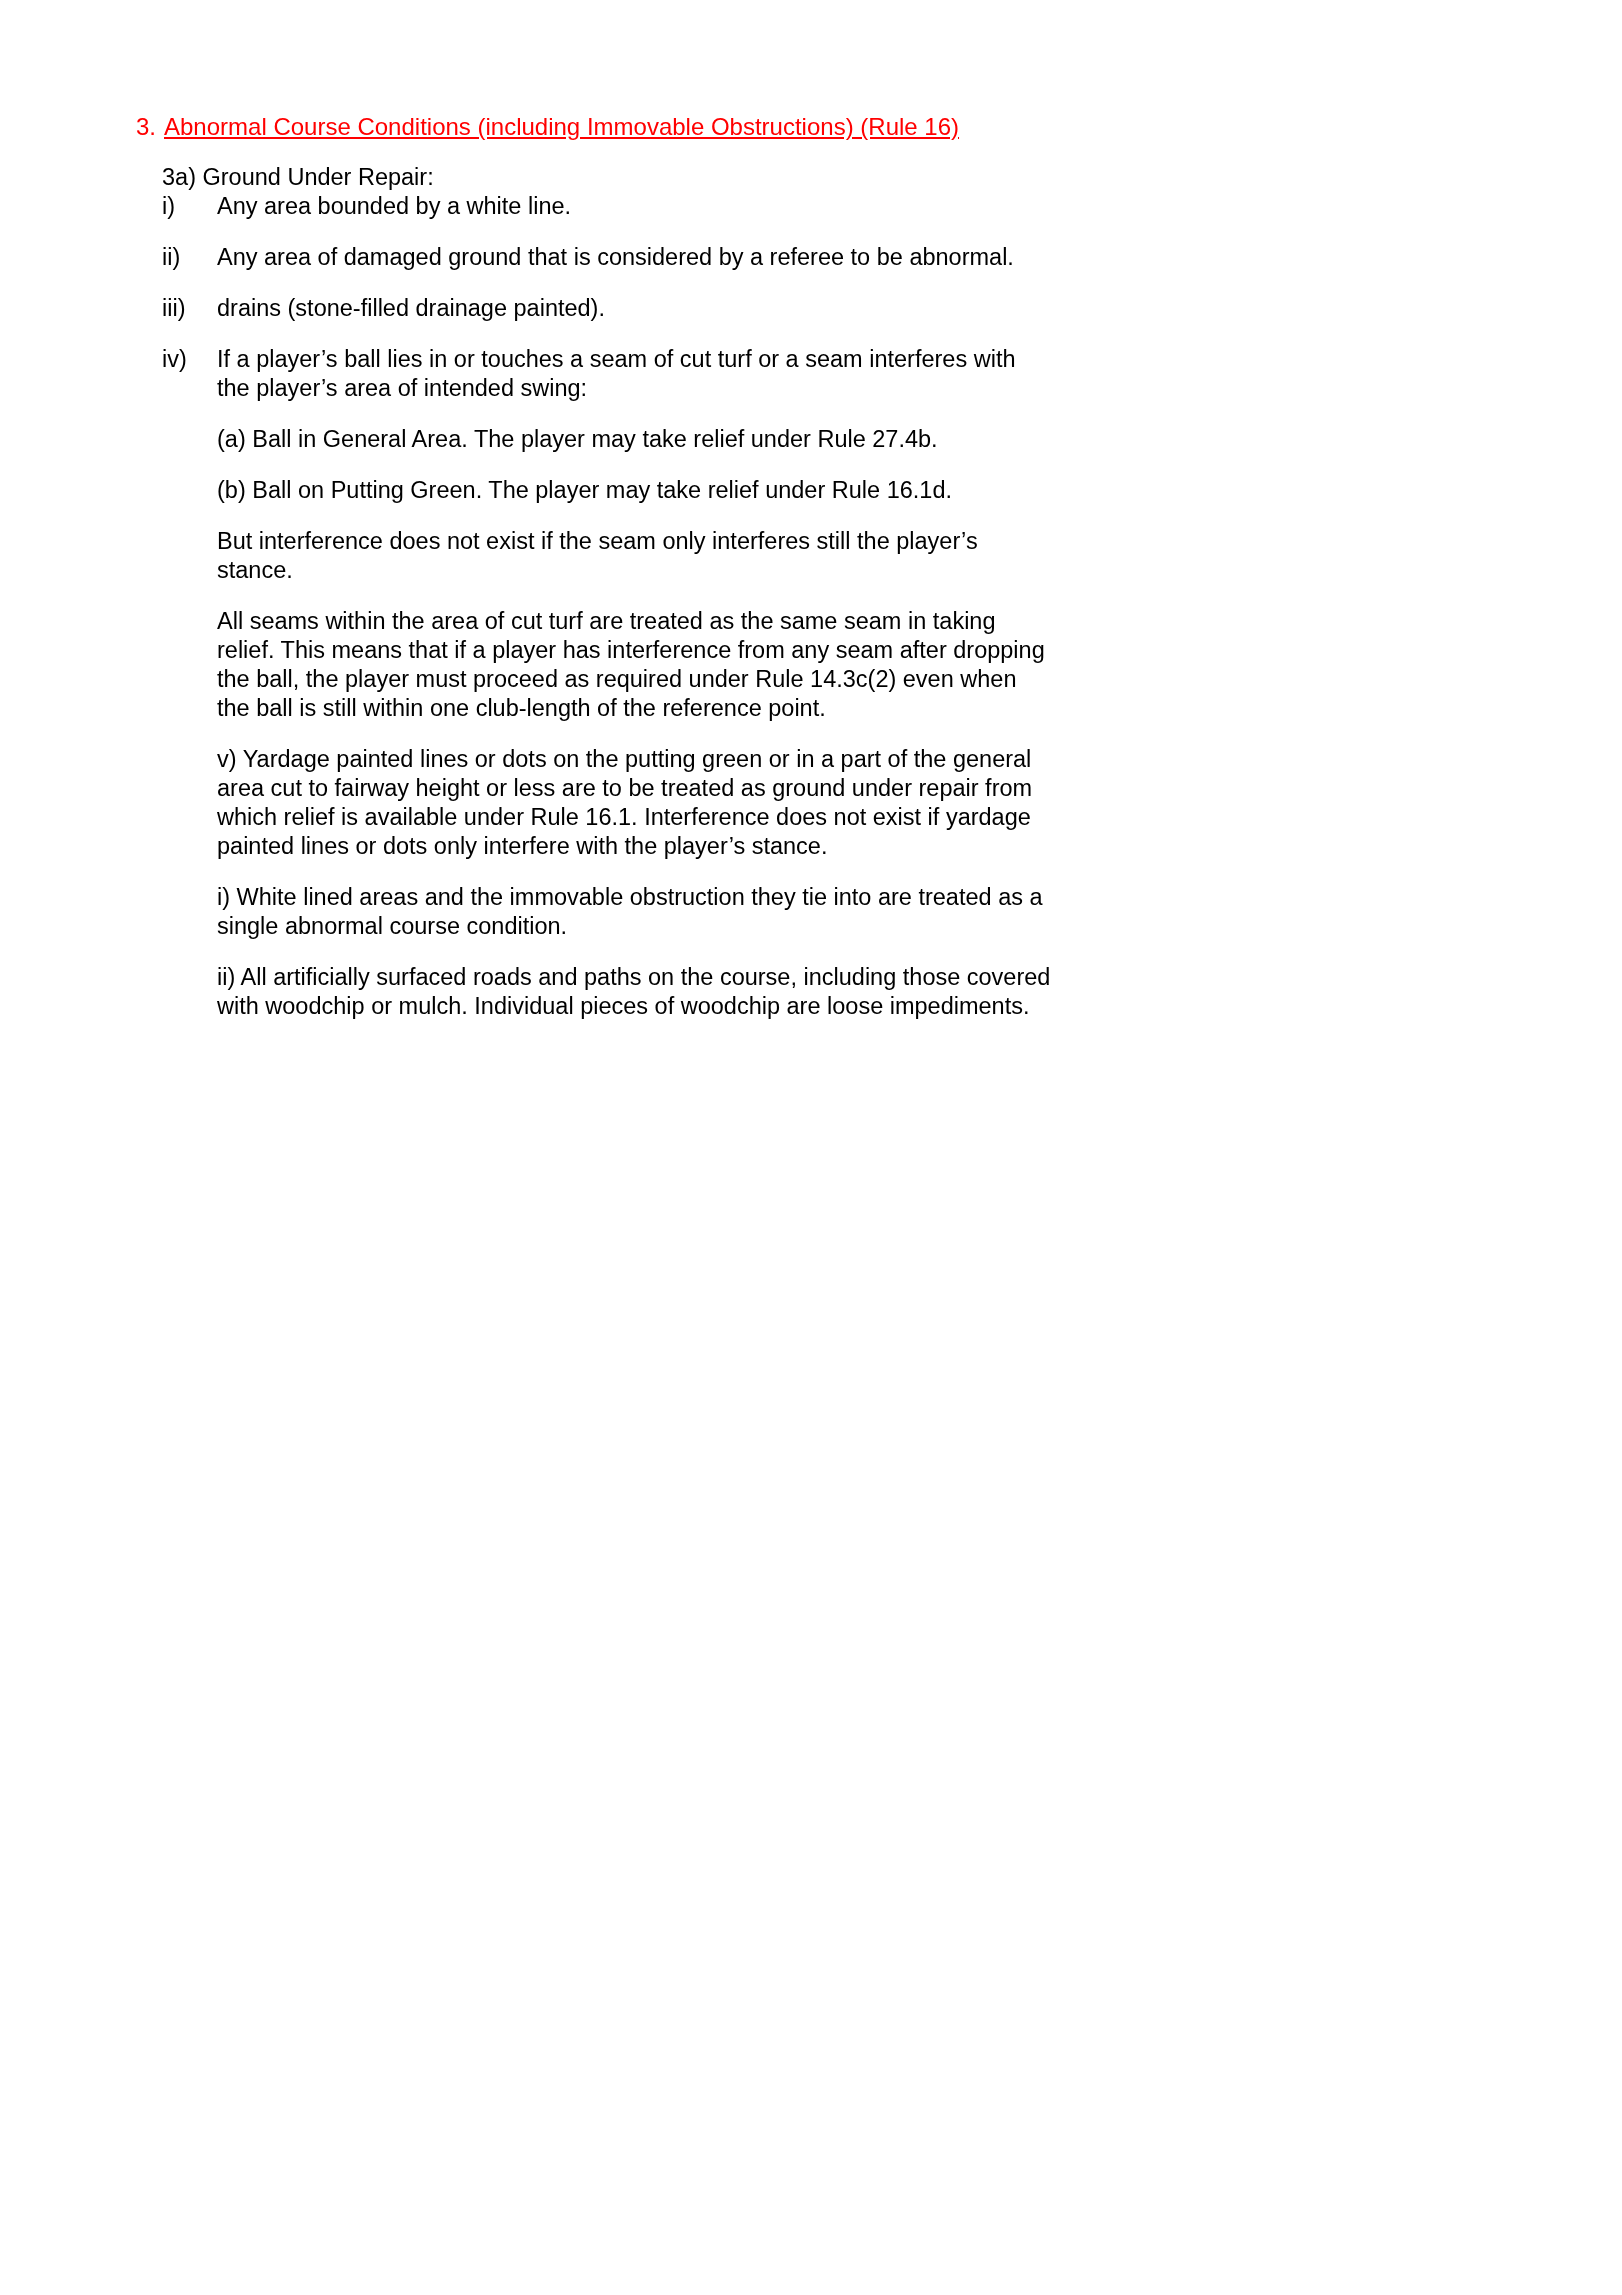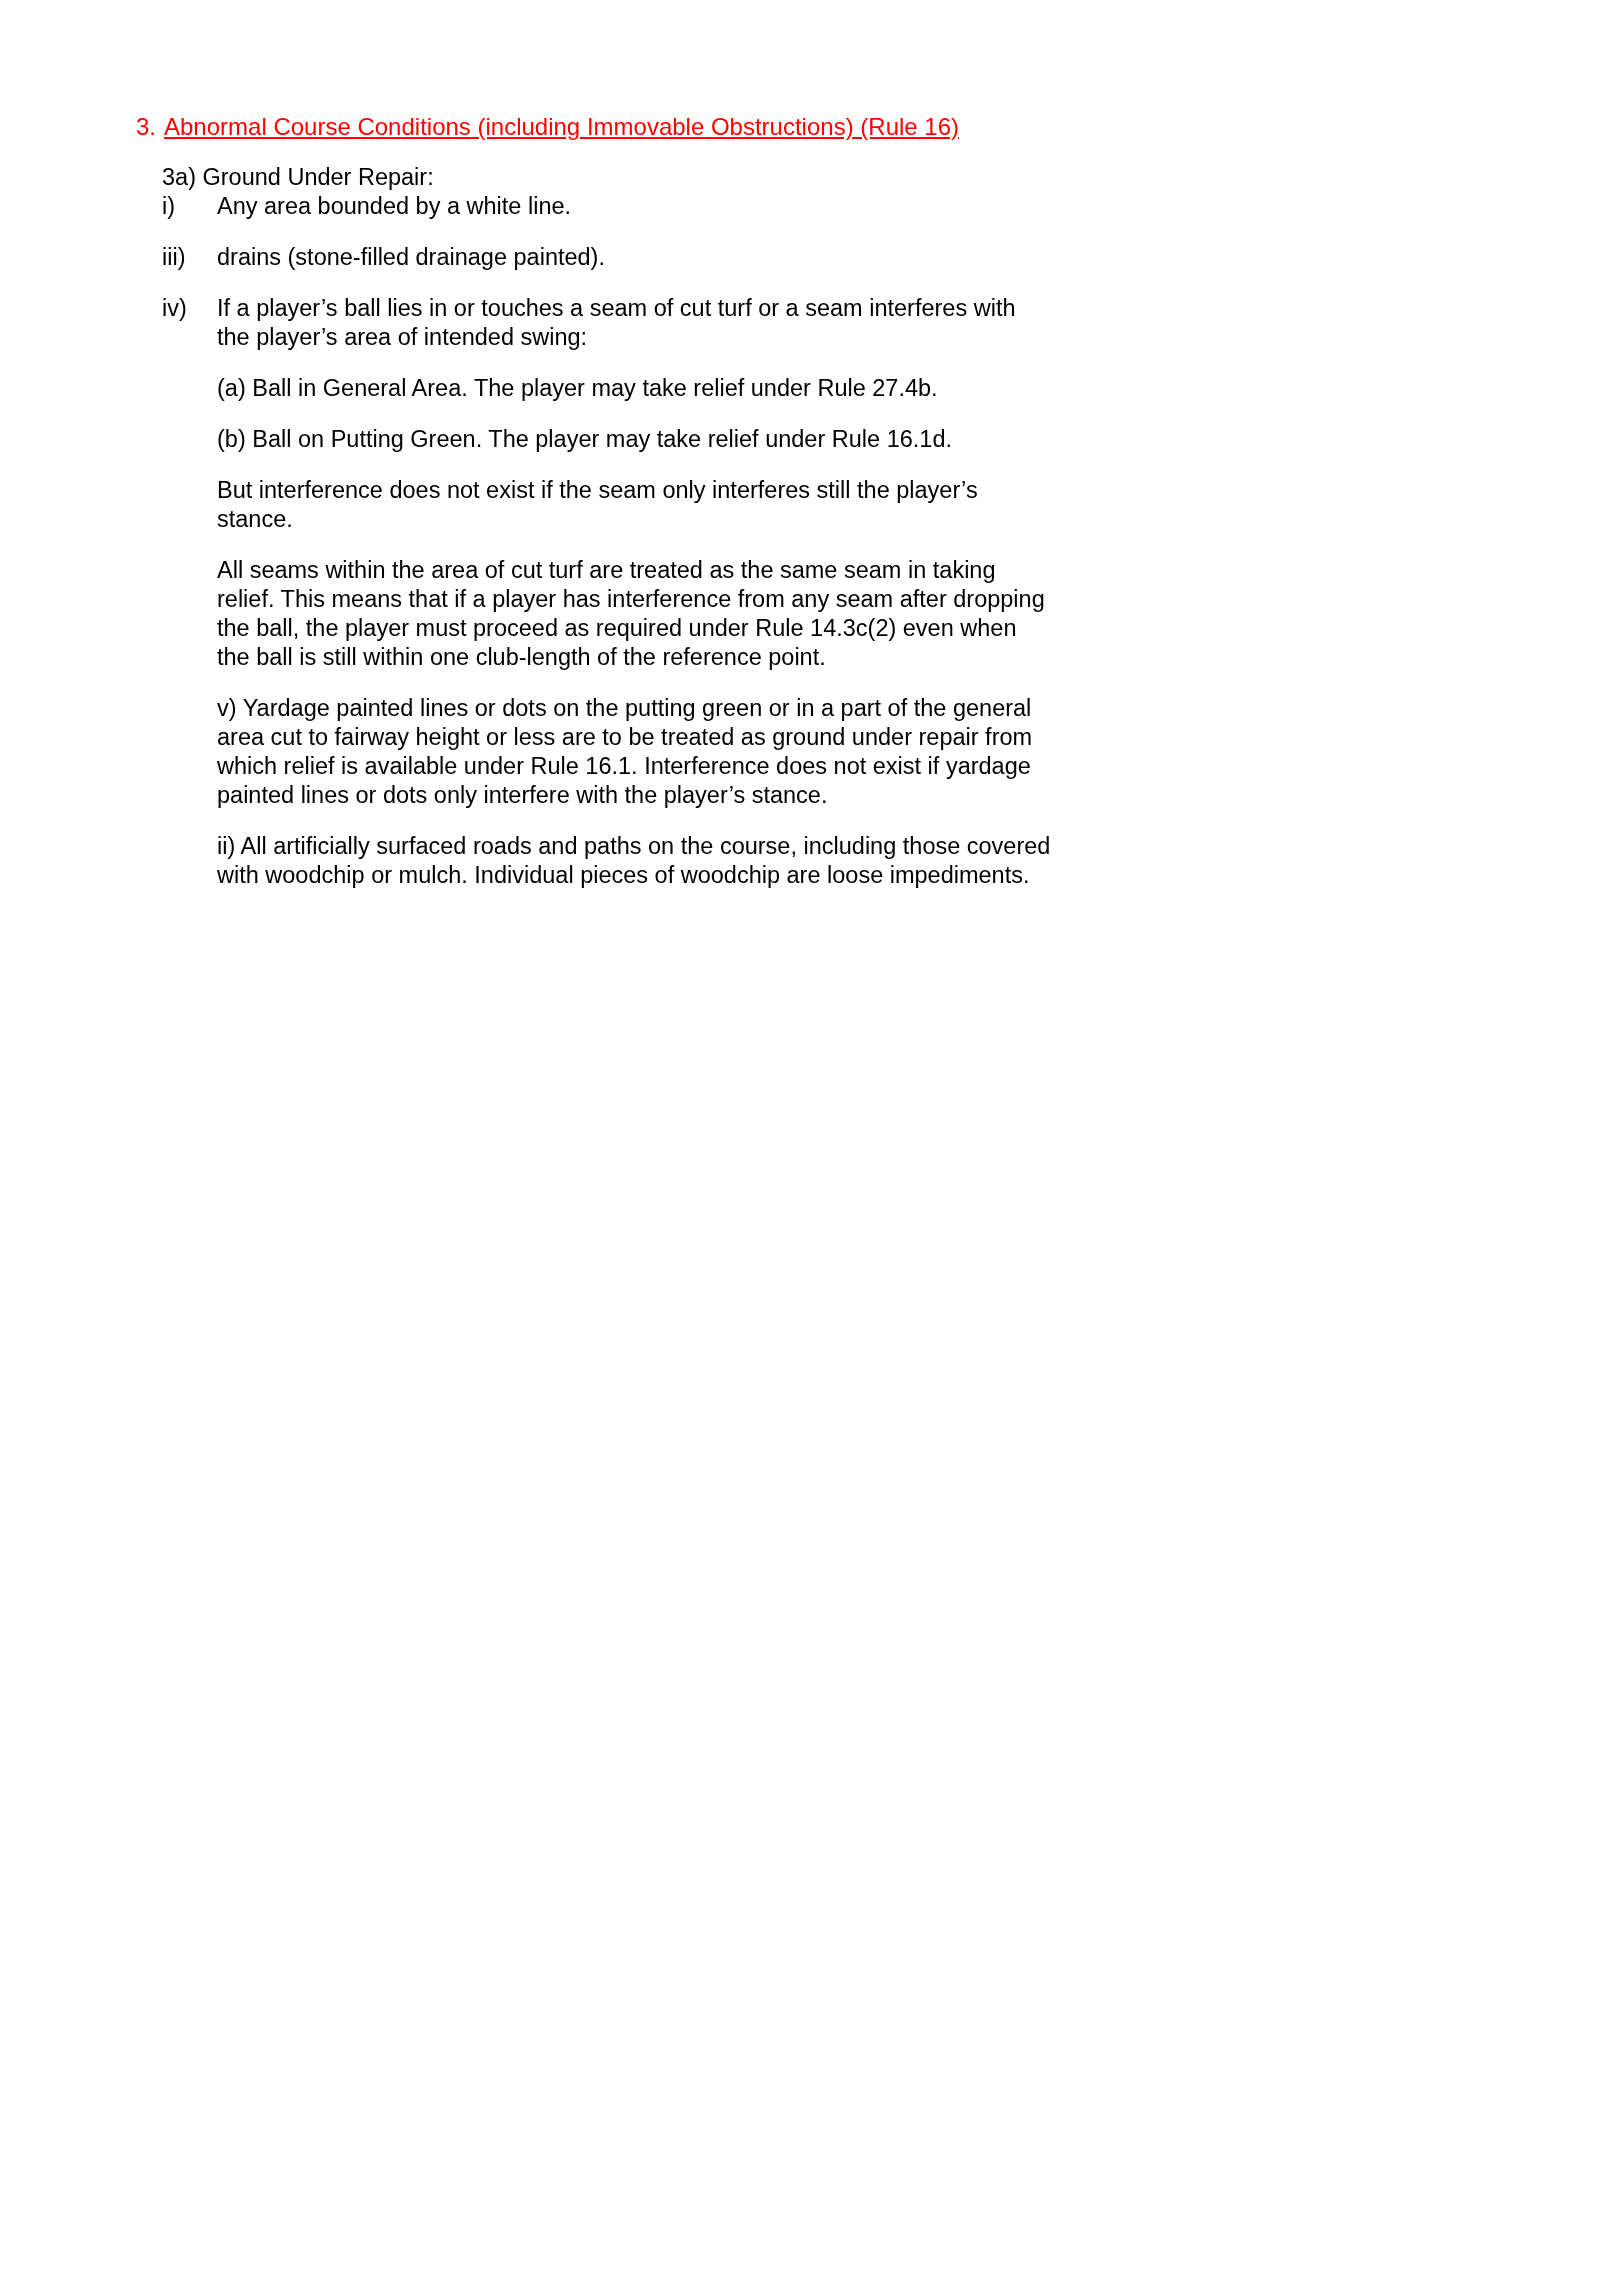--- a/index.html
+++ b/index.html
@@ -87,20 +87,24 @@
 
   <div class="doc-body">
 
     <p class="para tight">3a) Ground Under Repair:</p>
 
     <div class="item">
       <span class="marker">i)</span>
       <span class="item-text">Any area bounded by a white line.</span>
     </div>
 
+    <div class="item">
+      <span class="marker">ii)</span>
+      <span class="item-text">Any area of damaged ground that is considered by a referee to be abnormal.</span>
+    </div>
 
     <div class="item">
       <span class="marker">iii)</span>
       <span class="item-text">drains (stone-filled drainage painted).</span>
     </div>
 
     <div class="item">
       <span class="marker">iv)</span>
       <span class="item-text">If a player’s ball lies in or touches a seam of cut turf or a seam interferes with the player’s area of intended swing:</span>
     </div>
@@ -109,18 +113,19 @@
 
     <p class="para indent">(b) Ball on Putting Green. The player may take relief under Rule 16.1d.</p>
 
     <p class="para indent">But interference does not exist if the seam only interferes still the player’s stance.</p>
 
     <p class="para indent">All seams within the area of cut turf are treated as the same seam in taking relief. This means that if a player has interference from any seam after dropping the ball, the player must proceed as required under Rule 14.3c(2) even when the ball is still within one club-length of the reference point.</p>
 
     <p class="para indent">v) Yardage painted lines or dots on the putting green or in a part of the general area cut to fairway height or less are to be treated as ground under repair from which relief is available under Rule 16.1. Interference does not exist if yardage painted lines or dots only interfere with the player’s stance.</p>
 
 
+    <p class="para indent">i) White lined areas and the immovable obstruction they tie into are treated as a single abnormal course condition.</p>
 
     <p class="para indent">ii) All artificially surfaced roads and paths on the course, including those covered with woodchip or mulch. Individual pieces of woodchip are loose impediments.</p>
 
   </div>
 </div>
 
 
 </body></html>

